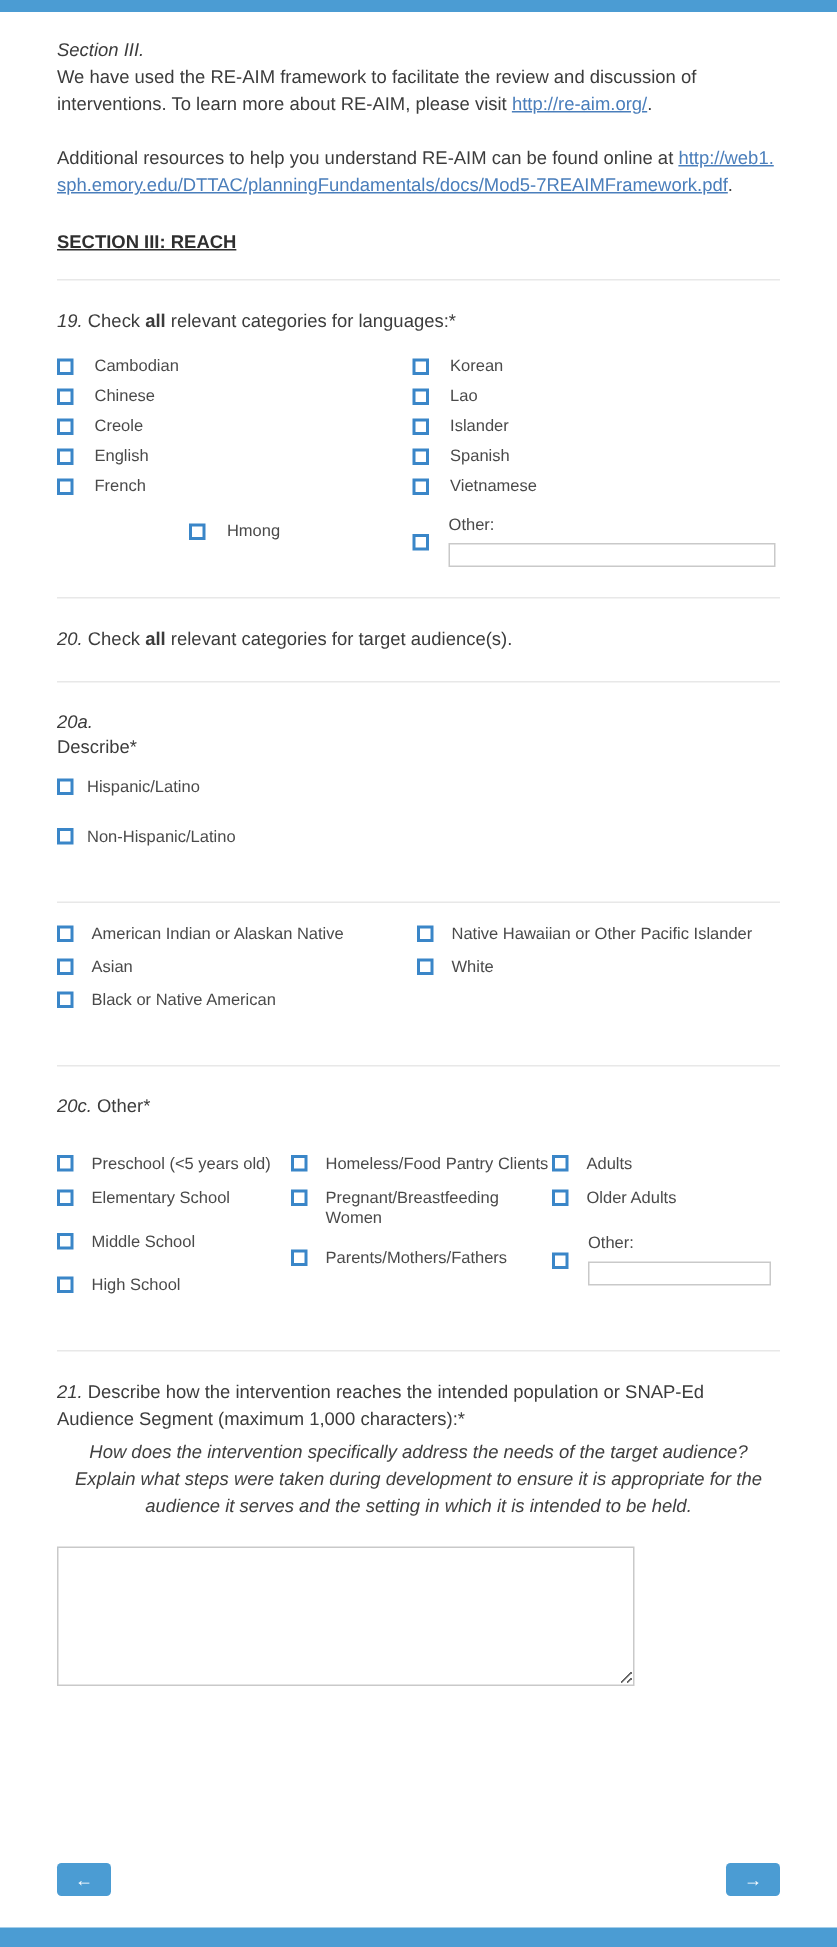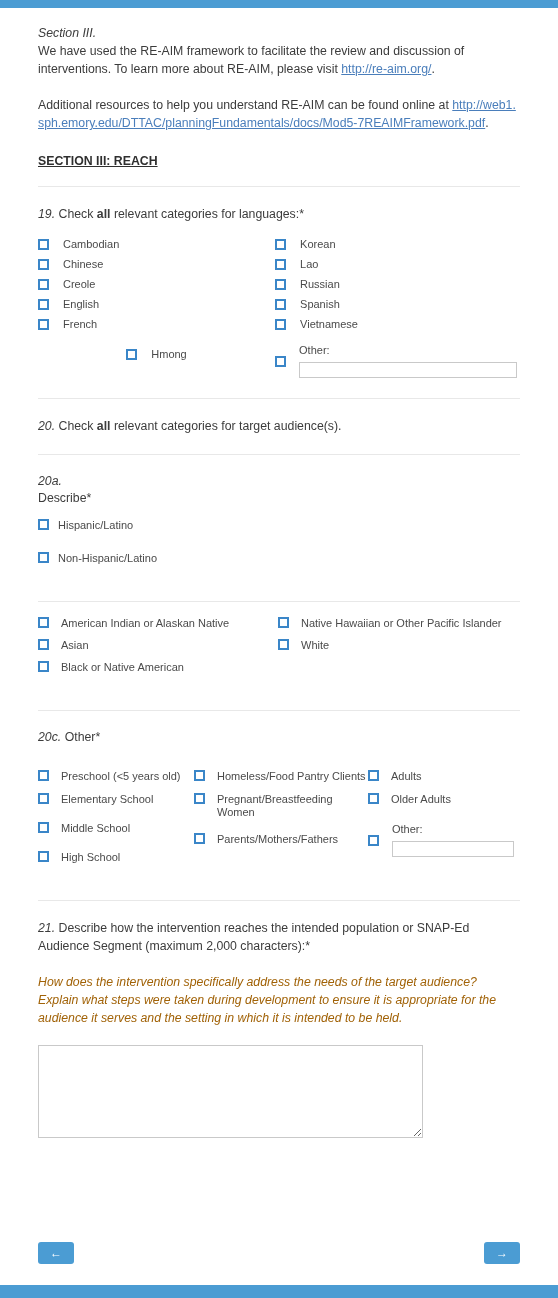--- a/index.html
+++ b/index.html
@@ -135,22 +135,23 @@
   .grid3 .col3 { width: 150px; }
   .grid3 .cbrow { margin-bottom: 10px; }
   .grid3 .cblabel { line-height: 13px; }
   .r-tall { min-height: 26px; }
   .r-gap { margin-bottom: 16px !important; }
 
   .italnote {
     font-size: 12.3px;
     font-style: italic;
     line-height: 18px;
-    margin-top: 18px;
-    color: #a16207;
+    margin-top: 4px;
+    color: #404040;
+    text-align: center;
   }
   .ta-wrap { margin-top: 18px; position: relative; }
   textarea.bigbox {
     width: 385px; height: 93px;
     border: 1px solid #c9c9c9;
     background: #fff;
     resize: both;
     font-family: "Liberation Sans", sans-serif;
     font-size: 12px;
     padding: 4px;
@@ -230,21 +231,21 @@
       <div class="q19row">
           <span class="cb"></span>
           <span class="cblabel">Korean</span>
         </div>
       <div class="q19row">
           <span class="cb"></span>
           <span class="cblabel">Lao</span>
         </div>
       <div class="q19row">
           <span class="cb"></span>
-          <span class="cblabel">Russian</span>
+          <span class="cblabel">Islander</span>
         </div>
       <div class="q19row">
           <span class="cb"></span>
           <span class="cblabel">Spanish</span>
         </div>
       <div class="q19row">
           <span class="cb"></span>
           <span class="cblabel">Vietnamese</span>
         </div>
       <div class="otherblk">
@@ -362,21 +363,21 @@
           <span class="olab">Other:</span>
           <input class="otherinput small" type="text" value="" placeholder="" style="">
         </span>
       </div>
     </div>
   </div>
 
   <hr class="div" style="margin-top:26px;">
 
   <div class="qtext">
-    <span class="num">21.</span><span> Describe how the intervention reaches the intended population or SNAP-Ed Audience Segment (maximum 2,000 characters):*</span>
+    <span class="num">21.</span><span> Describe how the intervention reaches the intended population or SNAP-Ed Audience Segment (maximum 1,000 characters):*</span>
   </div>
   <div class="italnote">How does the intervention specifically address the needs of the target audience? Explain what steps were taken during development to ensure it is appropriate for the audience it serves and the setting in which it is intended to be held.</div>
 
   <div class="ta-wrap">
     <textarea class="bigbox" placeholder="" style=""></textarea>
   </div>
 
 </div>
 
 <div class="nav">

